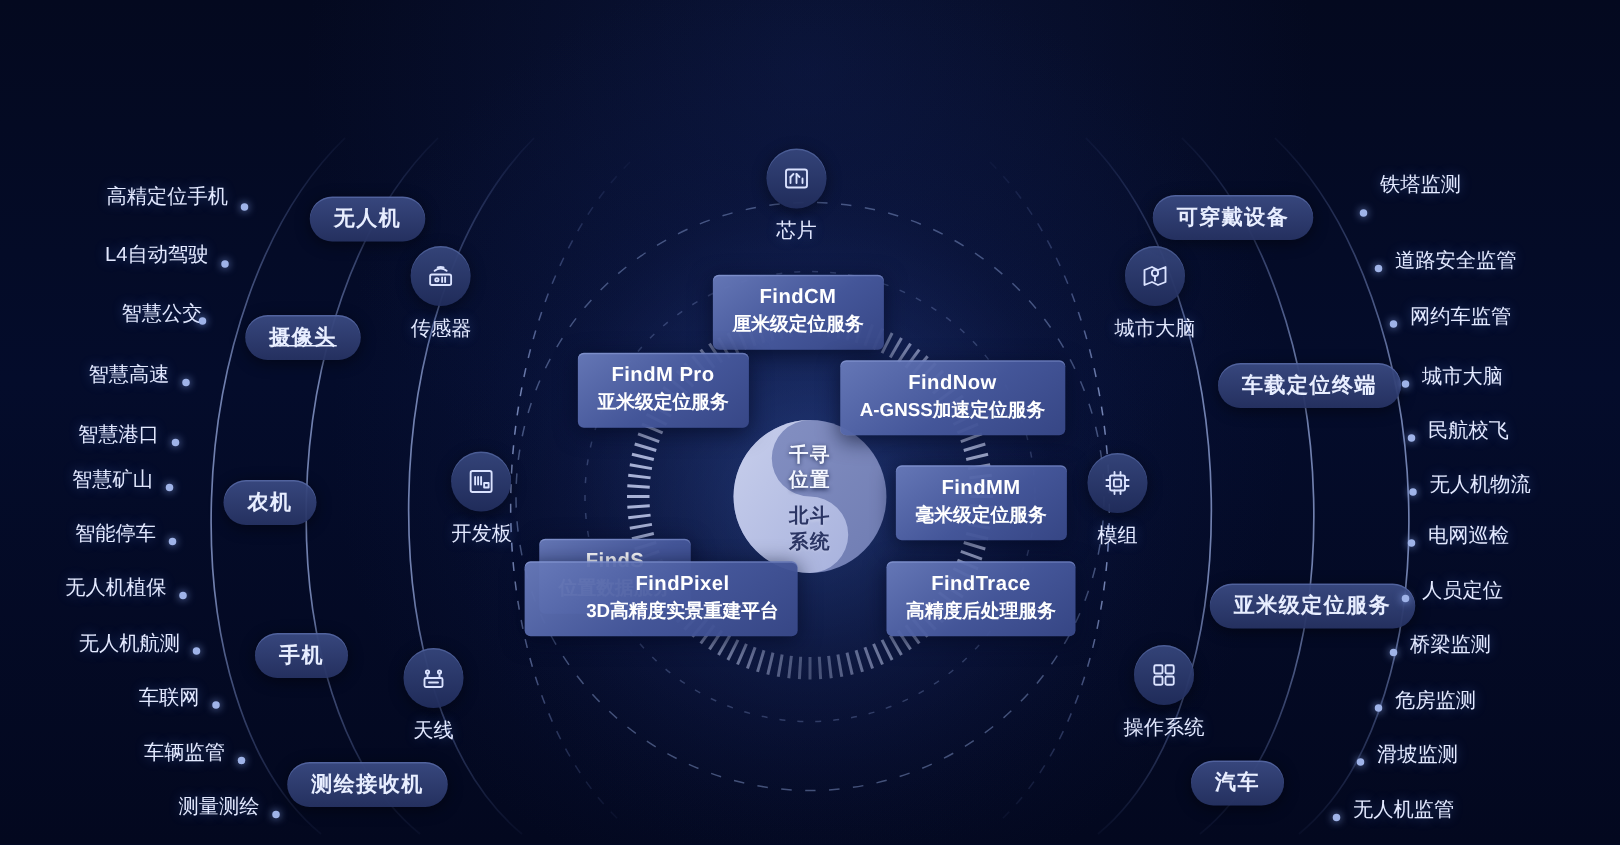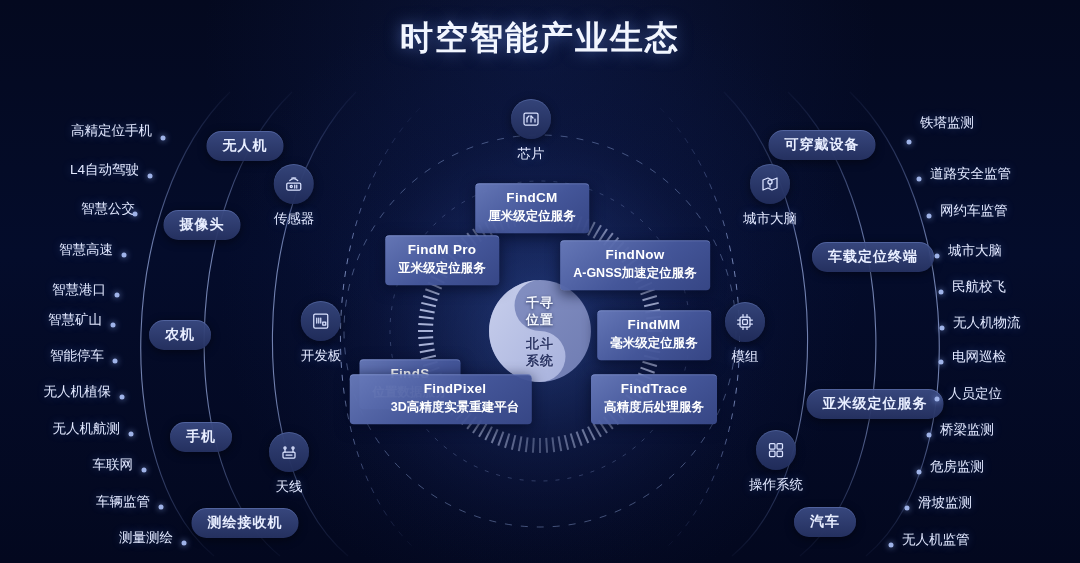--- a/index.html
+++ b/index.html
@@ -222,21 +222,20 @@
         <line x1="497.62" y1="232.75" x2="491.68" y2="218.98" stroke-opacity="0.52"></line>
         <line x1="503.40" y1="230.45" x2="498.27" y2="216.36" stroke-opacity="0.49"></line>
         <line x1="509.31" y1="228.50" x2="505.01" y2="214.13" stroke-opacity="0.46"></line>
         <line x1="515.32" y1="226.88" x2="511.86" y2="212.29" stroke-opacity="0.43"></line>
         <line x1="521.42" y1="225.63" x2="518.81" y2="210.85" stroke-opacity="0.40"></line>
         <line x1="527.58" y1="224.72" x2="525.84" y2="209.82" stroke-opacity="0.36"></line>
         <line x1="533.78" y1="224.18" x2="532.91" y2="209.21" stroke-opacity="0.33"></line>
       </g>
   </svg>
 
-  <div id="title">时空智能产业生态</div>
 
   <div id="core">
     <div class="yy">
       <svg width="104" height="104" viewBox="0 0 100 100">
         <defs>
           <linearGradient id="lightg" x1="0" y1="0" x2="1" y2="1">
             <stop offset="0%" stop-color="#c8cfec"></stop>
               <stop offset="100%" stop-color="#a8b2dd"></stop>
           </linearGradient>
           <linearGradient id="darkg" x1="0" y1="0" x2="1" y2="1">
@@ -360,21 +359,21 @@
             <rect x="12" y="4.5" width="5.5" height="5.5" rx="1"></rect>
             <rect x="4.5" y="12" width="5.5" height="5.5" rx="1"></rect>
             <rect x="12" y="12" width="5.5" height="5.5" rx="1"></rect>
           </svg>
         </div>
         <div class="cap">操作系统</div>
       </div>
     </div>
   <div id="pillsleft">
       <div class="pill" style="left: 245px; top: 146px;">无人机</div>
-      <div class="pill" style="left: 202px; top: 225px;">摄像头</div>
+      <div class="pill" style="left: 202px; top: 225px; text-decoration: underline;">摄像头</div>
       <div class="pill" style="left: 180px; top: 335px;">农机</div>
       <div class="pill" style="left: 201px; top: 437px;">手机</div>
       <div class="pill" style="left: 245px; top: 523px;">测绘接收机</div>
     </div>
   <div id="pillsright">
       <div class="pill" style="left: 822px; top: 145px;">可穿戴设备</div>
       <div class="pill" style="left: 873px; top: 257px;">车载定位终端</div>
       <div class="pill" style="left: 875px; top: 404px;">亚米级定位服务</div>
       <div class="pill" style="left: 825px; top: 522px;">汽车</div>
     </div>

